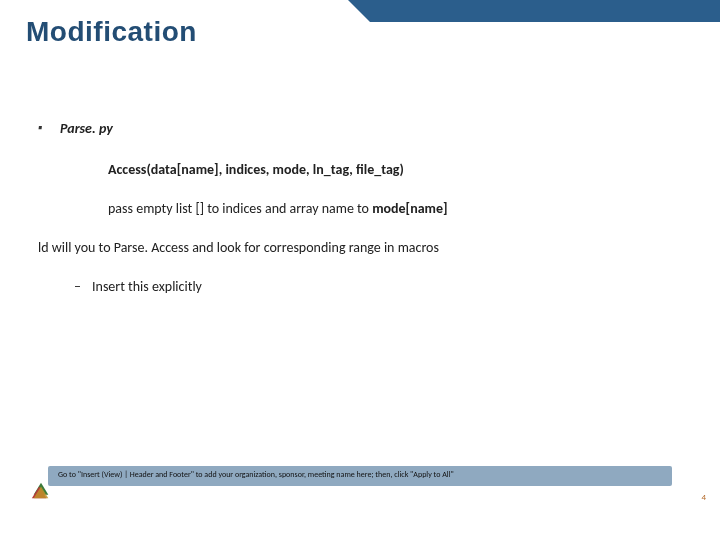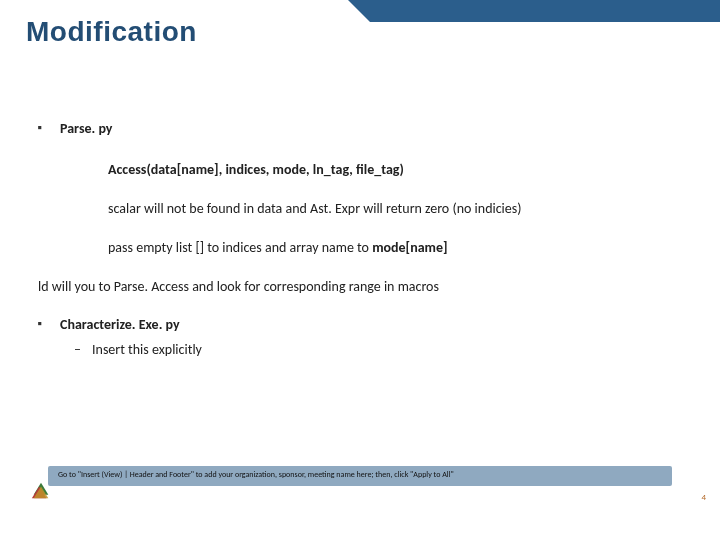--- a/index.html
+++ b/index.html
@@ -7,21 +7,21 @@
   .slide { position: relative; width: 720px; height: 516px; overflow: hidden; }
 
   
   .top-banner { position: absolute; top: 0; right: 0; width: 350px; height: 22px; background: #2b5e8c; }
   .top-banner::before { content: ""; position: absolute; left: -22px; top: 0; border-top: 22px solid #2b5e8c; border-left: 22px solid transparent; }
 
   .title { position: absolute; left: 26px; top: 16px; font-family: "Trebuchet MS", Verdana, sans-serif; font-size: 28px; font-weight: bold; color: #234d74; letter-spacing: 0.5px; }
 
   .body { position: absolute; left: 38px; top: 120px; right: 28px; font-size: 14px; line-height: 1.35; color: #222; }
 
-  .bul1 { position: relative; padding-left: 22px; margin-bottom: 22px; font-weight: bold; }
+  .bul1 { position: relative; padding-left: 22px; margin-bottom: 22px; font-weight: bold; font-style: italic; }
   .bul1::before { content: "\25AA"; position: absolute; left: 0; top: 1px; font-size: 11px; color: #333; }
 
   .indent { padding-left: 70px; }
   .indent2 { padding-left: 114px; }
   .line { margin-bottom: 20px; }
   .ital { }
   .bold { font-weight: bold; }
 
   .dash { position: relative; padding-left: 18px; }
   .dash::before { content: "\2013"; position: absolute; left: 0; top: 0; }
@@ -44,31 +44,27 @@
   <div class="title">Modification</div>
 
   <div class="body">
 
     <div class="bul1">Parse. py</div>
 
     <div class="indent line">
       <span class="ital bold">Access(data[name], indices, mode, ln_tag, file_tag)</span>
     </div>
 
-    <div class="indent line">
-      <span>scalar will not be found in data and </span><span class="ital">Ast. Expr will return zero (no indicies)</span>
-    </div>
 
     <div class="indent line">
       <span>pass empty list [] to indices and array name to </span><span class="ital bold">mode[name]</span>
     </div>
 
     <div class="line" style="padding-left:0;">ld will you to Parse. Access and look for corresponding range in macros</div>
 
-    <div class="bul1" style="margin-bottom:6px;">Characterize. Exe. py</div>
 
     <div style="padding-left:36px;">
       <div class="dash">Insert this explicitly</div>
     </div>
 
   </div>
 
   <div class="bottom-strip">
     <div class="txt">Go to "Insert (View) | Header and Footer" to add your organization, sponsor, meeting name here; then, click "Apply to All"</div>
   </div>

